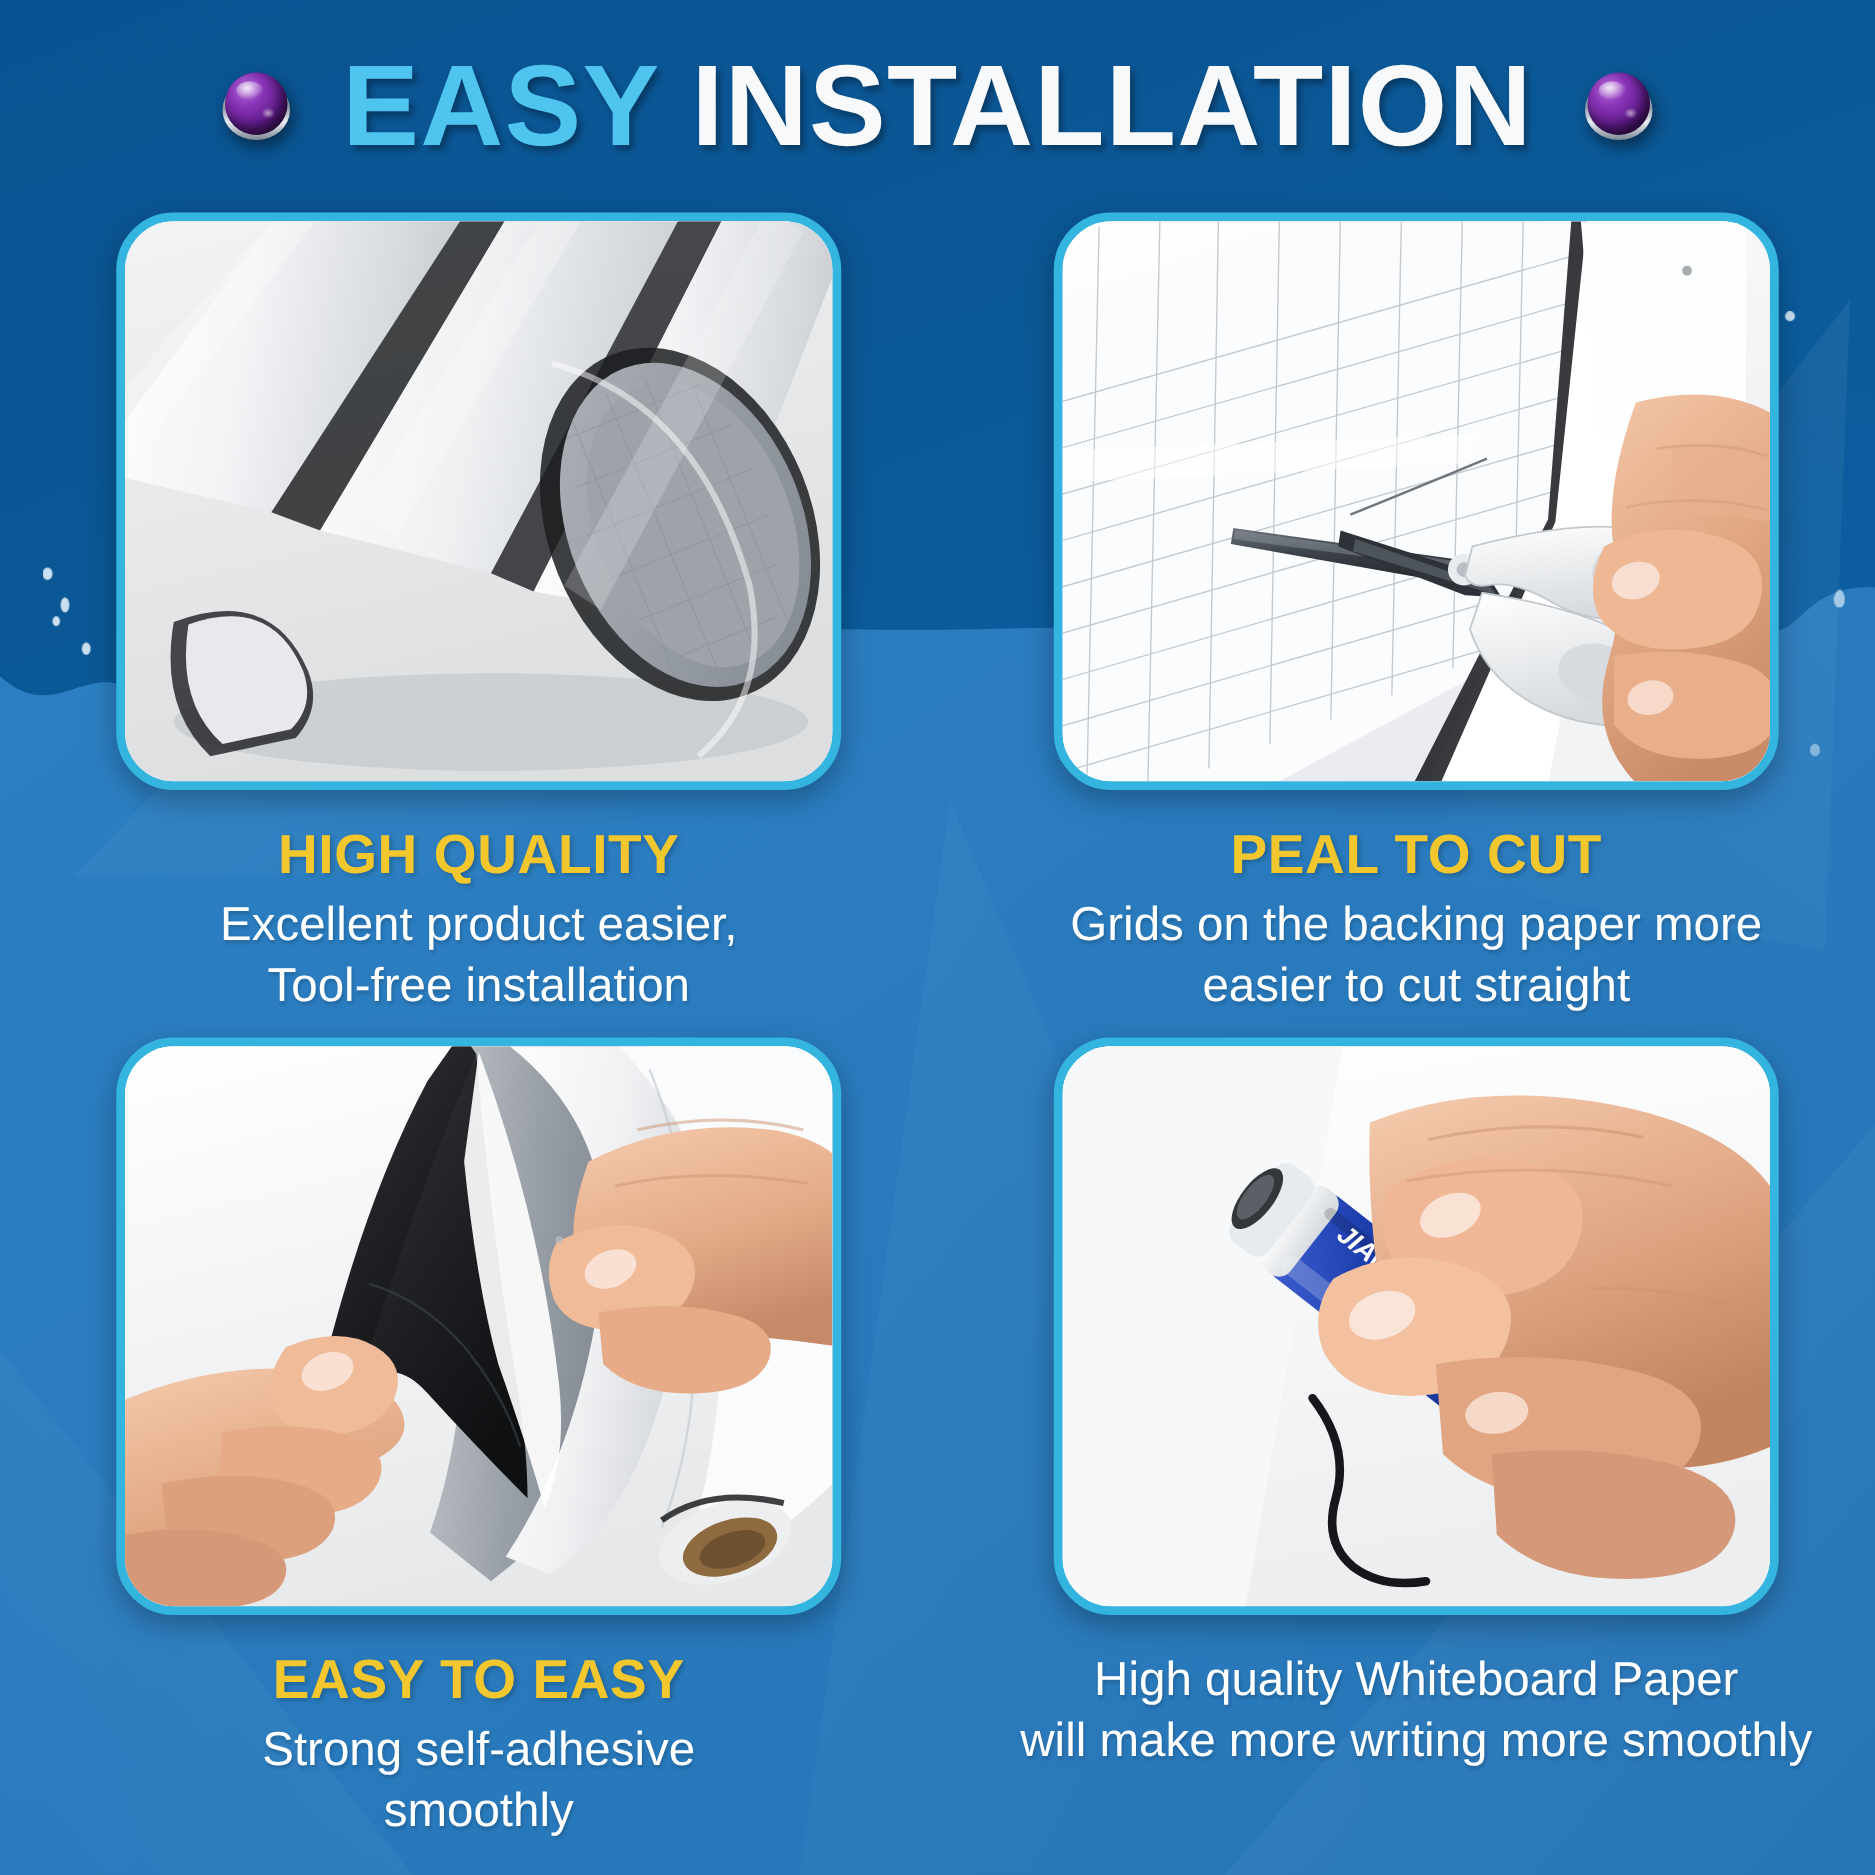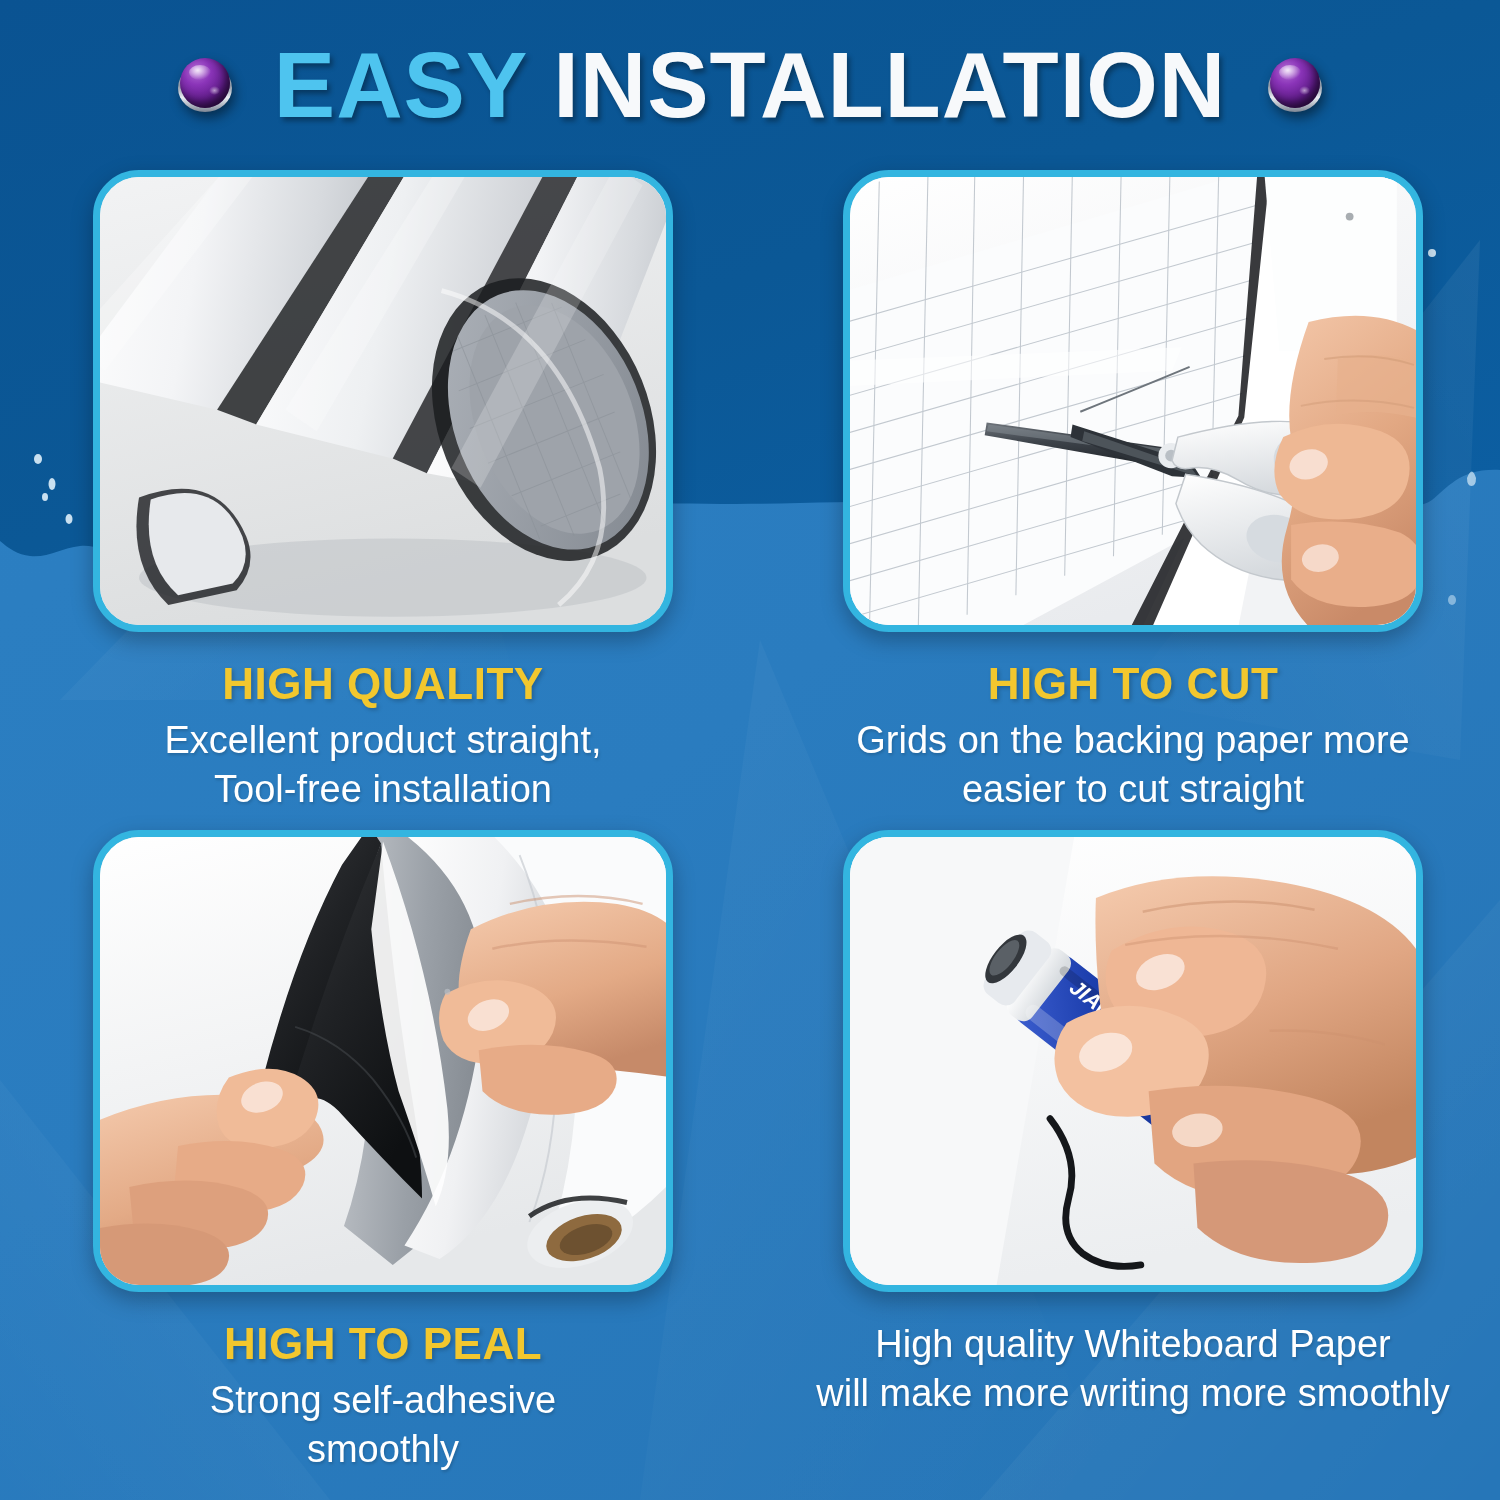--- a/index.html
+++ b/index.html
@@ -324,28 +324,28 @@
           <circle cx="512" cy="42" r="4" fill="#6f767d" opacity="0.6"></circle>
         </g>
       </svg>
       </div>
     </div>
   </div>
 
   <div class="cell-cap">
     <div class="cap-wrap">
       <div class="cap-title">HIGH QUALITY</div>
-      <div class="cap-body">Excellent product straight,
+      <div class="cap-body">Excellent product easier,
 Tool-free installation</div>
     </div>
   </div>
 
   <div class="cell-cap">
     <div class="cap-wrap">
-      <div class="cap-title">HIGH TO CUT</div>
+      <div class="cap-title">PEAL TO CUT</div>
       <div class="cap-body">Grids on the backing paper more
 easier to cut straight</div>
     </div>
   </div>
 
   <div class="cell-photo">
     <div class="panel">
       <div class="scene">
       <svg viewBox="0 0 580 462" preserveAspectRatio="xMidYMid slice">
         <defs>
@@ -513,21 +513,21 @@
             <path d="M430 200 Q492 198 548 214" fill="none" stroke="#ca8f6e" stroke-width="2.5" opacity="0.35"></path>
           </g>
         </g>
       </svg>
       </div>
     </div>
   </div>
 
   <div class="cell-cap">
     <div class="cap-wrap">
-      <div class="cap-title">HIGH TO PEAL</div>
+      <div class="cap-title">EASY TO EASY</div>
       <div class="cap-body">Strong self-adhesive
 smoothly</div>
     </div>
   </div>
 
   <div class="cell-cap">
     <div class="cap-wrap">
       <div class="cap-body">High quality Whiteboard Paper
 will make more writing more smoothly</div>
     </div>

